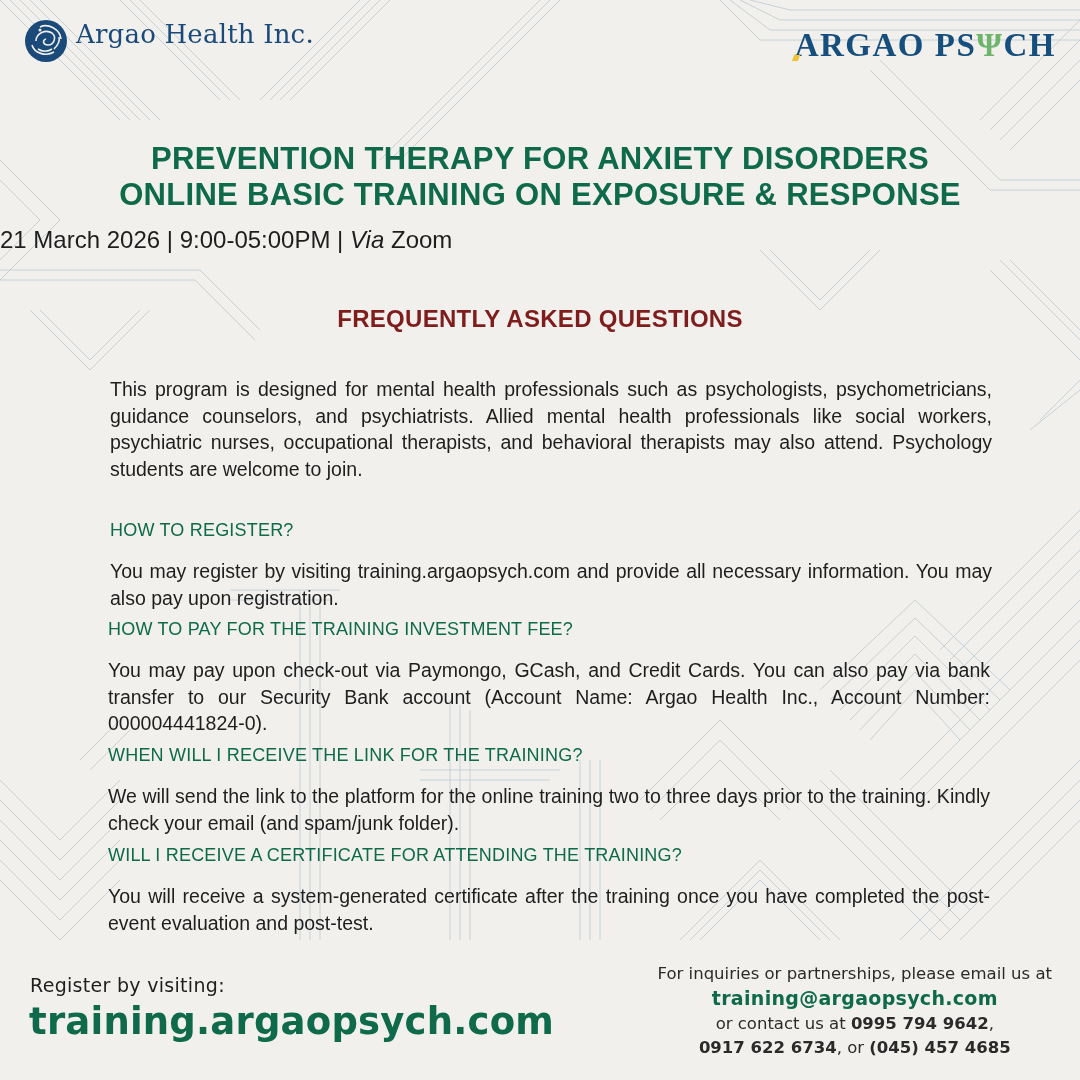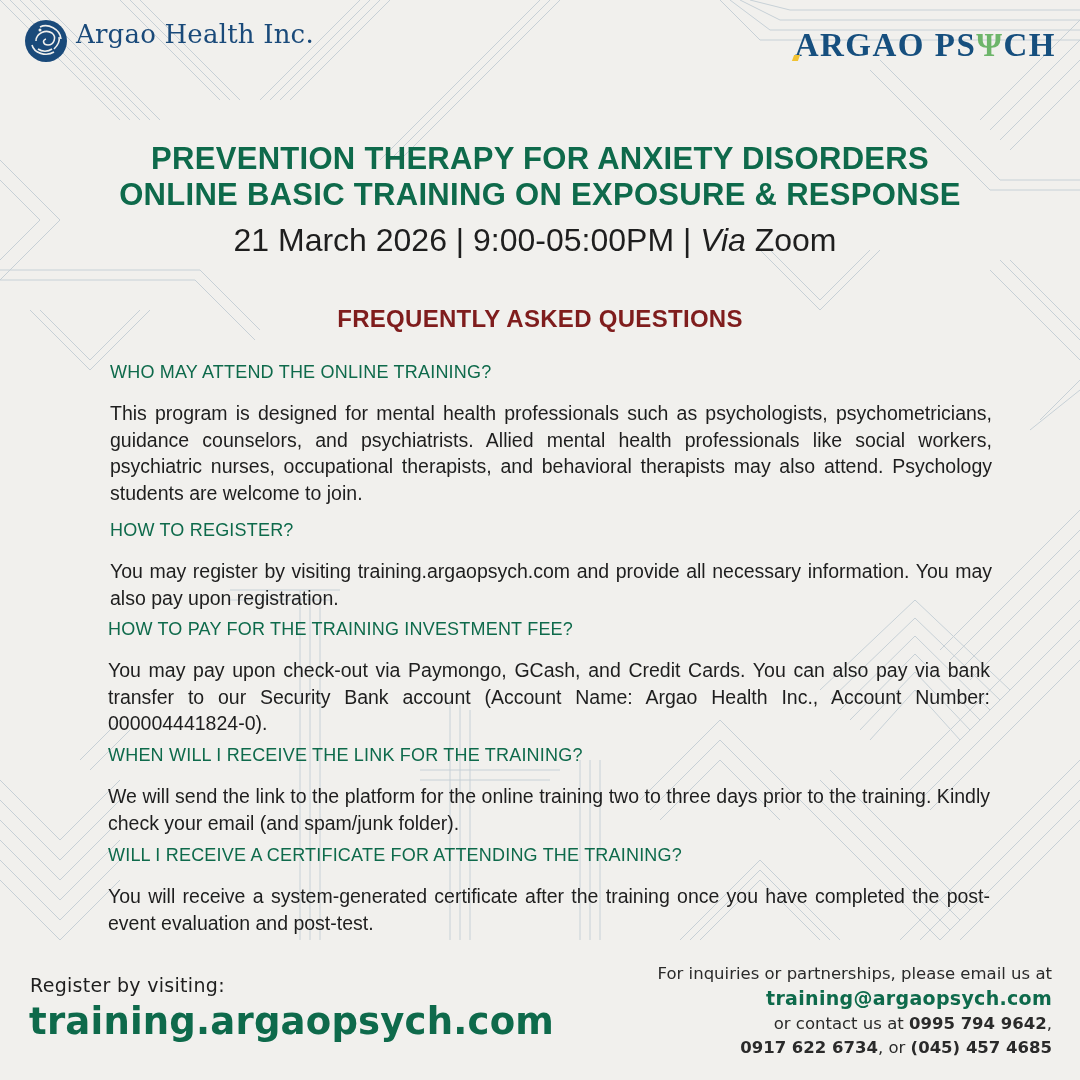--- a/index.html
+++ b/index.html
@@ -34,23 +34,23 @@
 
   
   .title {
     position: absolute; left: 0; right: 0; top: 141px;
     text-align: center; color: #0e6a4b;
     font-family: "Liberation Sans", sans-serif; font-weight: bold;
     font-size: 31px; line-height: 36px; letter-spacing: 0.3px;
   }
   .subtitle {
     position: absolute; left: 0; right: 10px; top: 224px;
-    text-align: center; color: #1e1e1e;
+    text-align: left; color: #1e1e1e;
     font-family: "Liberation Sans", sans-serif;
-    font-size: 32px; line-height: 32px;
+    font-size: 24px; line-height: 32px;
   }
   .subtitle em { font-style: italic; }
 
   .faq-heading {
     position: absolute; left: 0; right: 0; top: 305px;
     text-align: center; color: #7f1d1d;
     font-family: "Liberation Sans", sans-serif; font-weight: bold;
     font-size: 24px; letter-spacing: 0.3px;
   }
 
@@ -69,21 +69,21 @@
   .register-label {
     position: absolute; left: 30px; top: 974px;
     font-family: "DejaVu Sans", sans-serif; font-size: 19px; color: #1e1e1e; letter-spacing: 0.3px;
   }
   .register-url {
     position: absolute; left: 29px; top: 1000px;
     font-family: "DejaVu Sans", sans-serif; font-weight: bold;
     font-size: 37px; color: #0e6a4b; letter-spacing: 0.2px;
   }
   .contact {
-    position: absolute; right: 28px; top: 962px; text-align: right;
+    position: absolute; right: 28px; top: 962px; text-align: center;
     font-family: "DejaVu Sans", sans-serif; font-size: 16.5px; line-height: 24px; color: #2a2a2a;
   }
   .contact .email { color: #0e6a4b; font-weight: bold; font-size: 19px; letter-spacing: 0.3px; }
   .contact b { font-weight: bold; }
 </style>
 </head>
 <body>
 
 <svg class="bg-pattern" width="1080" height="1080" viewBox="0 0 1080 1080">
   <g fill="none" stroke="#b9c6cf" stroke-width="1" opacity="0.75">
@@ -169,21 +169,20 @@
     <div>ONLINE BASIC TRAINING ON EXPOSURE &amp; RESPONSE</div>
   </h1>
 
   <div class="subtitle">
     <span>21 March 2026</span><span> | </span><span>9:00-05:00PM</span><span> | </span><em>Via</em> <span>Zoom</span>
   </div>
 
   <h2 class="faq-heading">FREQUENTLY ASKED QUESTIONS</h2>
 
   <div class="faq-item" style="top:360px;">
-    <div class="faq-q">WHO MAY ATTEND THE ONLINE TRAINING?</div>
     <p class="faq-a">This program is designed for mental health professionals such as psychologists, psychometricians, guidance counselors, and psychiatrists. Allied mental health professionals like social workers, psychiatric nurses, occupational therapists, and behavioral therapists may also attend. Psychology students are welcome to join.</p>
   </div>
 
   <div class="faq-item" style="top:518px;">
     <div class="faq-q">HOW TO REGISTER?</div>
     <p class="faq-a">You may register by visiting training.argaopsych.com and provide all necessary information. You may also pay upon registration.</p>
   </div>
 
   <div class="faq-item" style="top:617px; left:108px;">
     <div class="faq-q">HOW TO PAY FOR THE TRAINING INVESTMENT FEE?</div>

